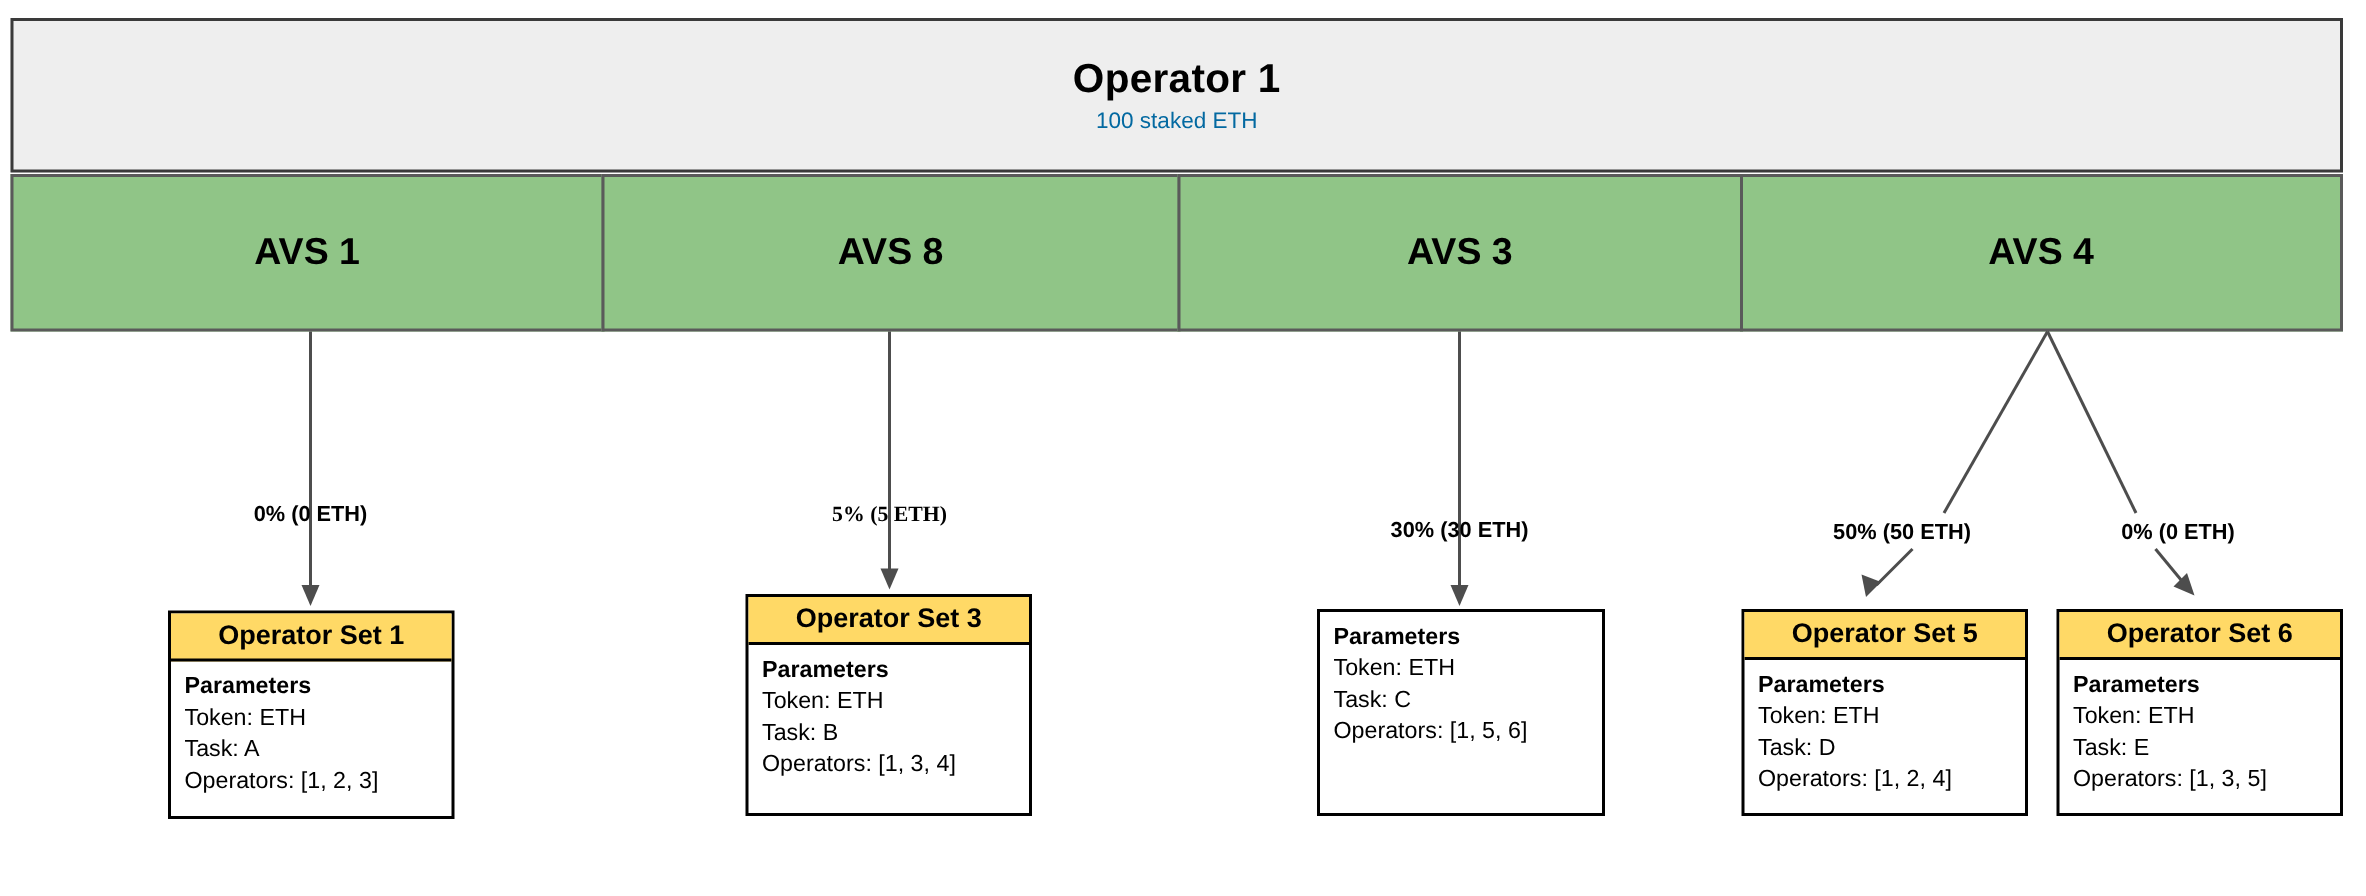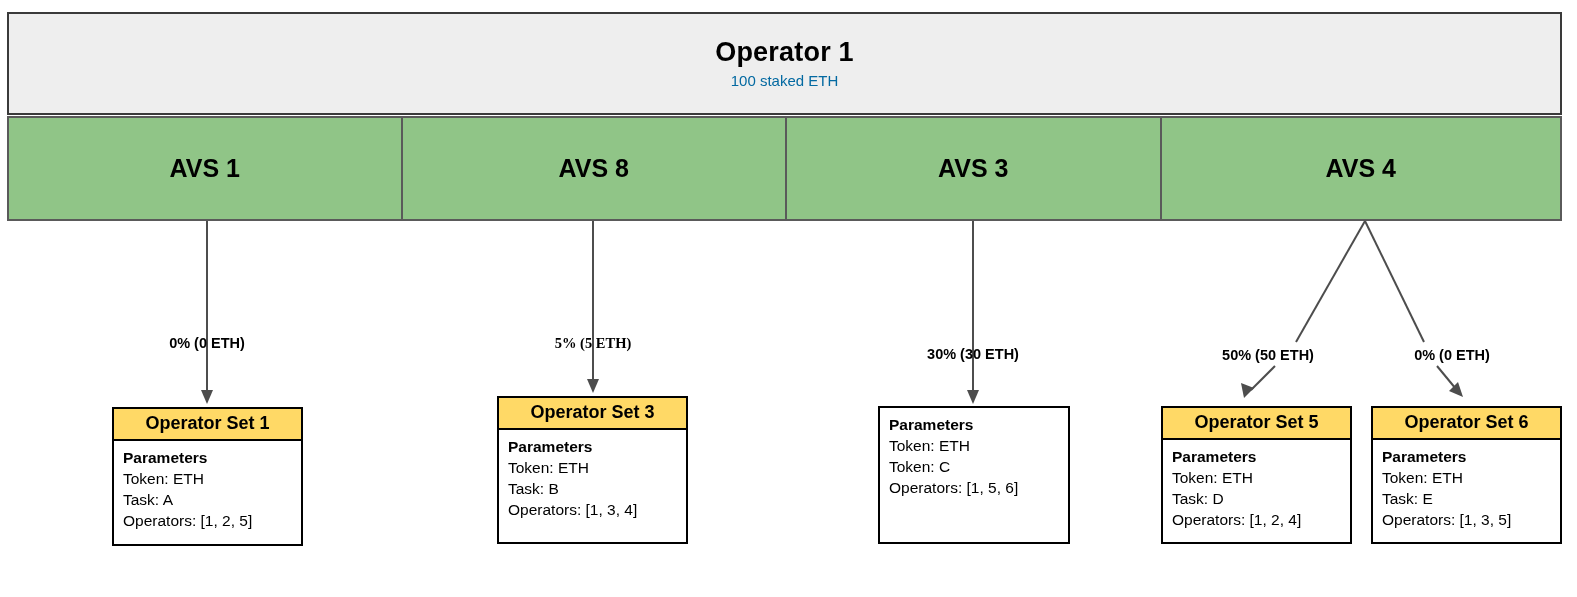--- a/index.html
+++ b/index.html
@@ -199,39 +199,39 @@
   <div class="edge-label" style="left:973px; top:347px;">30% (30 ETH)</div>
   <div class="edge-label" style="left:1268px; top:348px;">50% (50 ETH)</div>
   <div class="edge-label" style="left:1452px; top:348px;">0% (0 ETH)</div>
 
   <div class="opset" style="left:112px; top:407px; width:191px; height:139px;">
     <div class="opset-header">Operator Set 1</div>
     <div class="opset-body">
       <div class="opset-params-title">Parameters</div>
       <div class="opset-row">Token: ETH</div>
       <div class="opset-row">Task: A</div>
-      <div class="opset-row">Operators: [1, 2, 5]</div>
+      <div class="opset-row">Operators: [1, 2, 3]</div>
     </div>
   </div>
 
   <div class="opset" style="left:497px; top:396px; width:191px; height:148px;">
     <div class="opset-header">Operator Set 3</div>
     <div class="opset-body">
       <div class="opset-params-title">Parameters</div>
       <div class="opset-row">Token: ETH</div>
       <div class="opset-row">Task: B</div>
       <div class="opset-row">Operators: [1, 3, 4]</div>
     </div>
   </div>
 
   <div class="opset" style="left:878px; top:406px; width:192px; height:138px;">
     <div class="opset-body">
       <div class="opset-params-title">Parameters</div>
       <div class="opset-row">Token: ETH</div>
-      <div class="opset-row">Token: C</div>
+      <div class="opset-row">Task: C</div>
       <div class="opset-row">Operators: [1, 5, 6]</div>
     </div>
   </div>
 
   <div class="opset" style="left:1161px; top:406px; width:191px; height:138px;">
     <div class="opset-header">Operator Set 5</div>
     <div class="opset-body">
       <div class="opset-params-title">Parameters</div>
       <div class="opset-row">Token: ETH</div>
       <div class="opset-row">Task: D</div>

